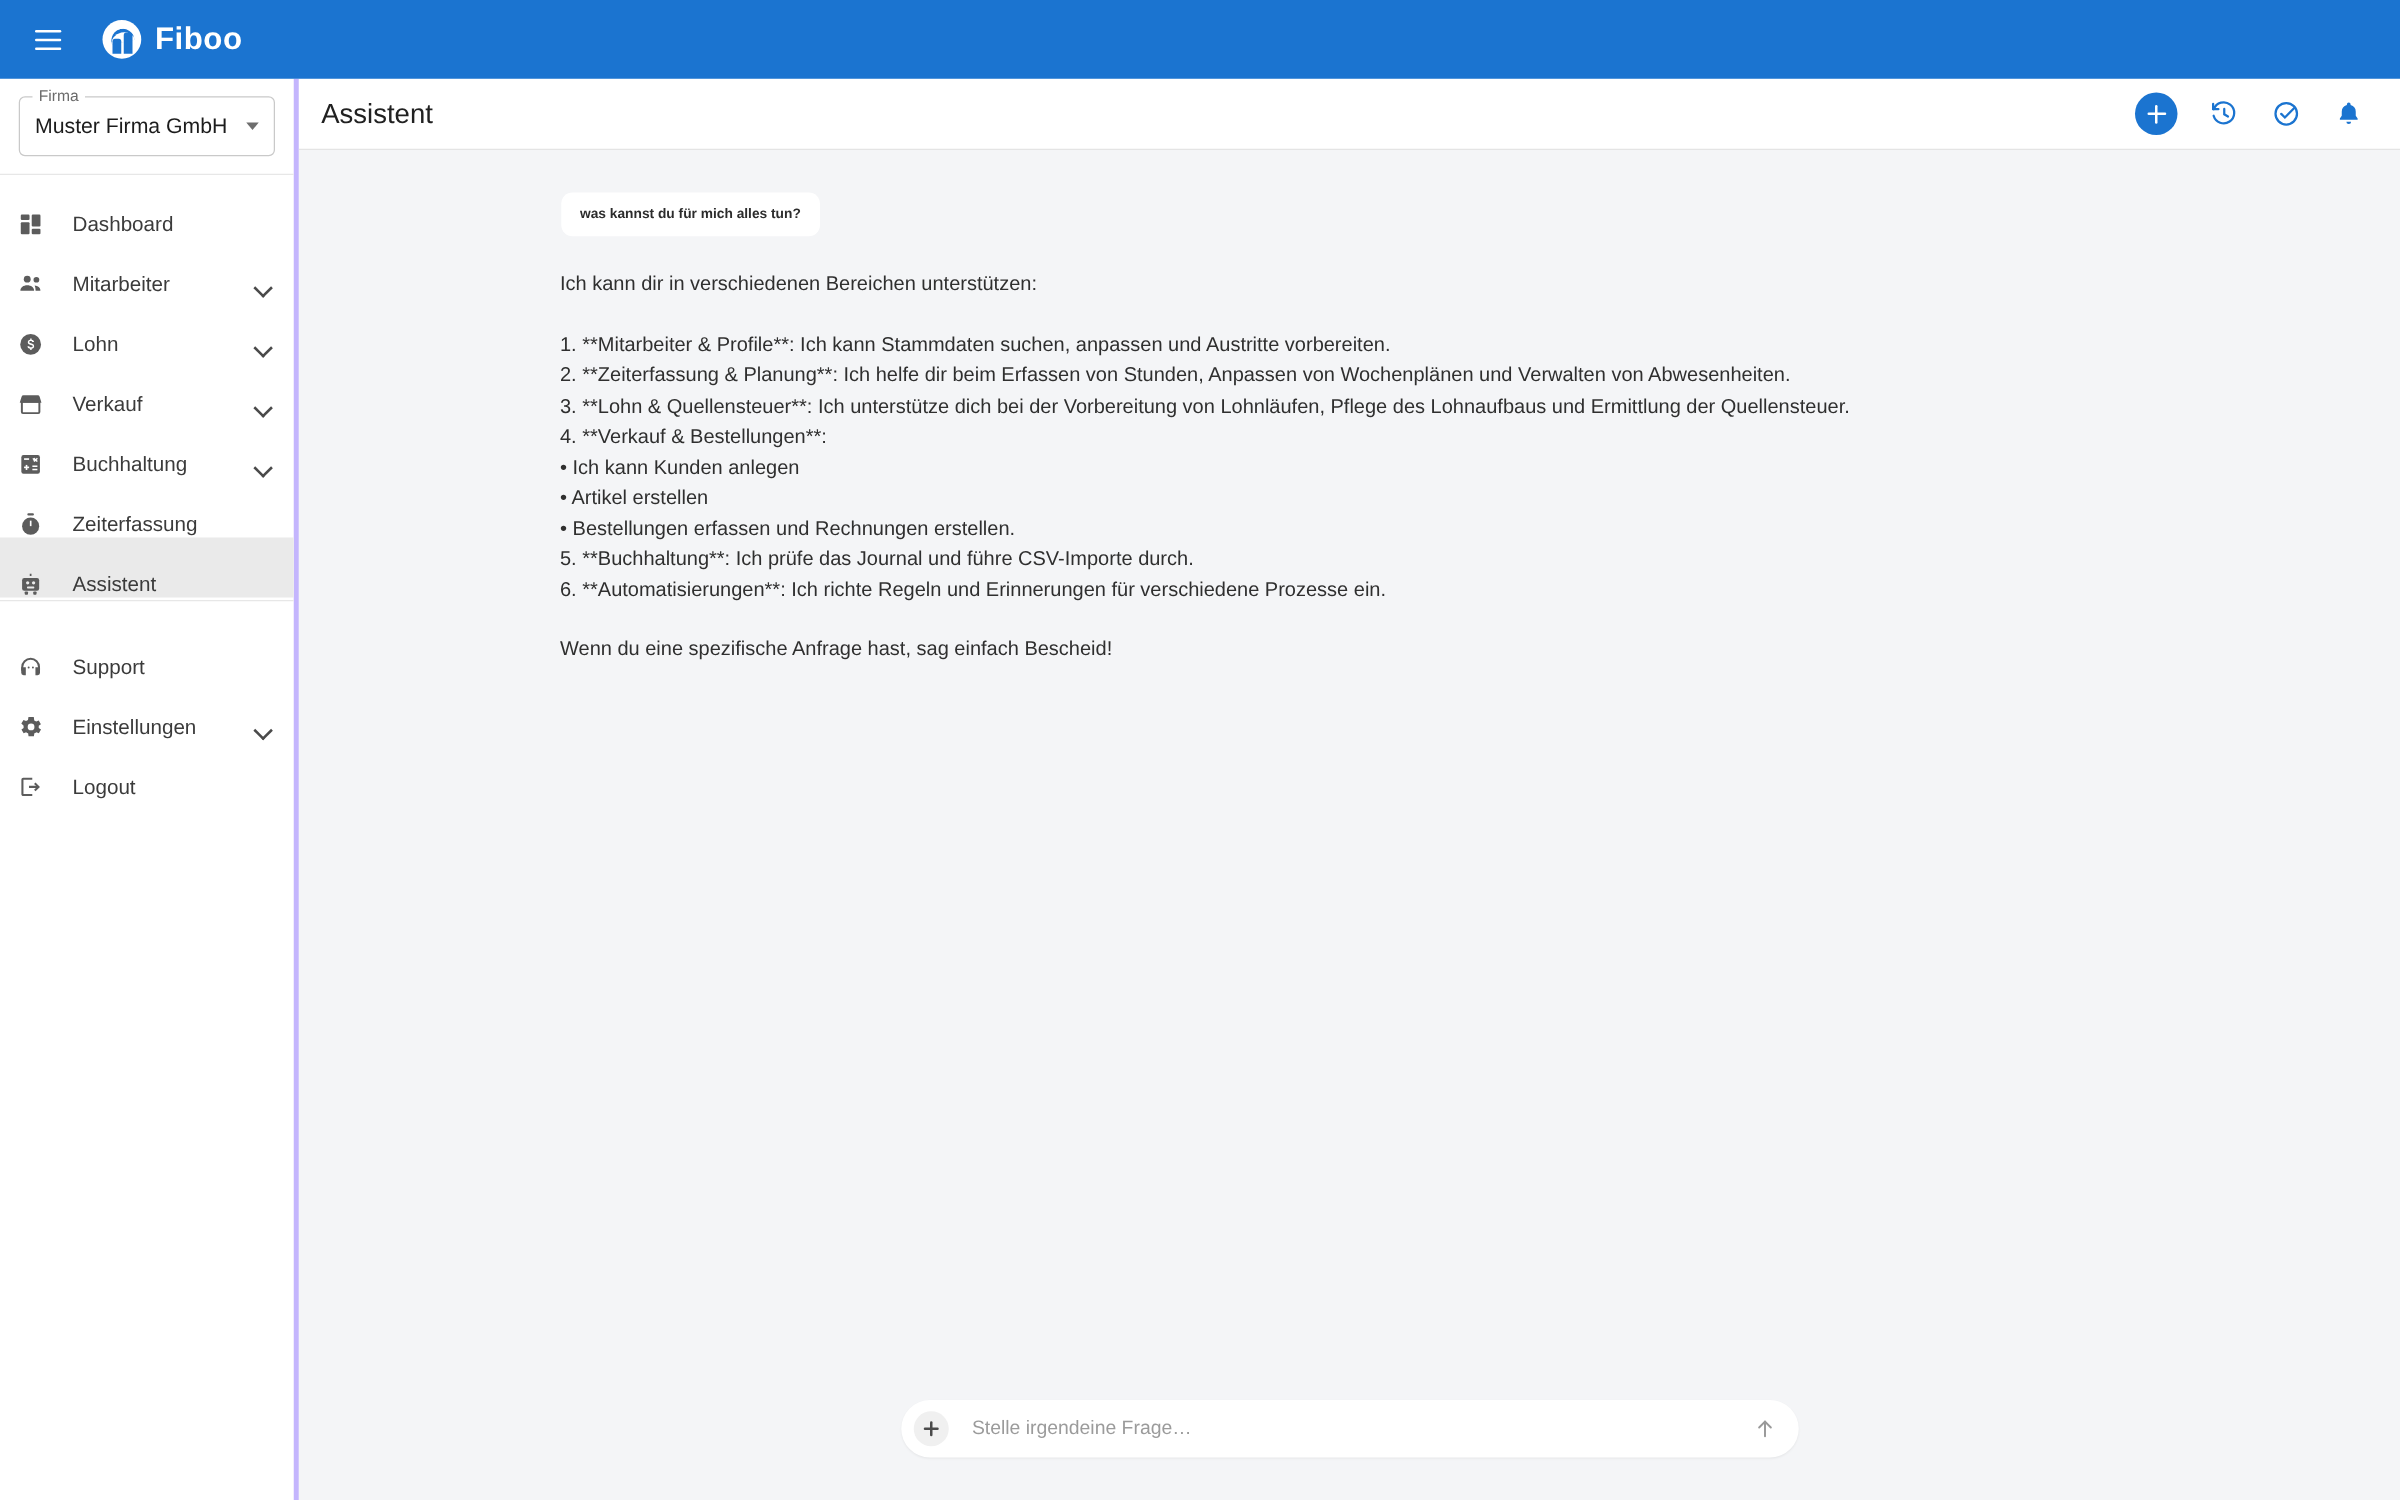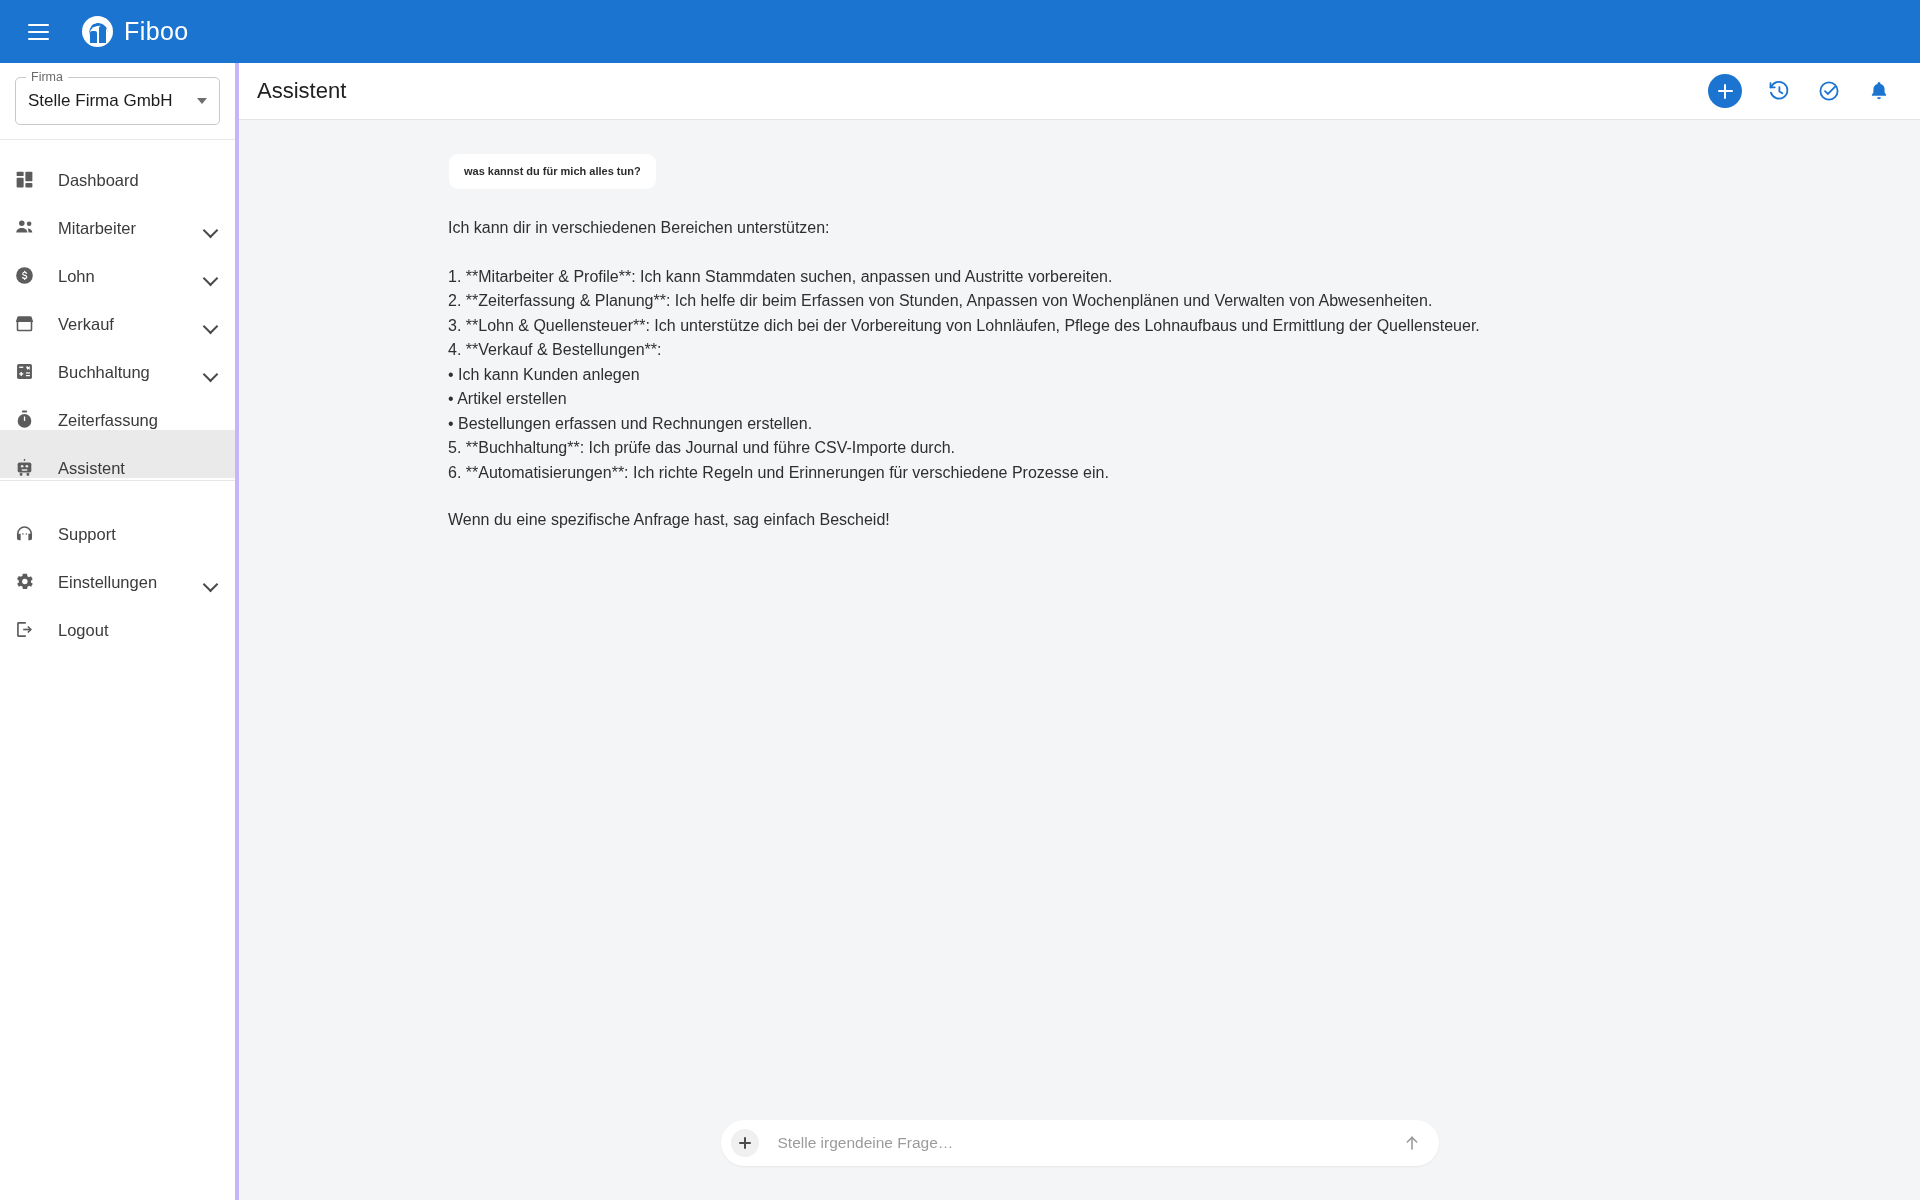--- a/index.html
+++ b/index.html
@@ -12,20 +12,21 @@
   .app { width: 1920px; height: 1200px; position: relative; }
 
   
   .appbar {
     position: absolute; top: 0; left: 0;
     width: 1920px; height: 63px;
     background: #1b74d0;
     display: flex; align-items: center;
     padding-left: 12px;
     z-index: 30;
+    font-weight: bold;
   }
   .hamburger {
     width: 44px; height: 44px;
     display: flex; flex-direction: column;
     align-items: center; justify-content: center;
     gap: 5px; cursor: pointer; margin-left: 4px;
   }
   .hamburger span {
     display: block; width: 21px; height: 2px;
     background: #ffffff; border-radius: 1px;
@@ -228,21 +229,21 @@
       </div>
       <div class="brand-name">Fiboo</div>
     </div>
   </div>
 
   <div class="sidebar">
 
     <div class="firma-wrap">
       <div class="firma-field">
         <div class="firma-legend">Firma</div>
-        <div class="firma-value">Stelle Firma GmbH</div>
+        <div class="firma-value">Muster Firma GmbH</div>
         <div class="caret-down"></div>
       </div>
     </div>
 
     <div class="nav-divider"></div>
 
     <div class="nav-list">
 
       <div class="nav-item">
         <span class="nav-icon">

